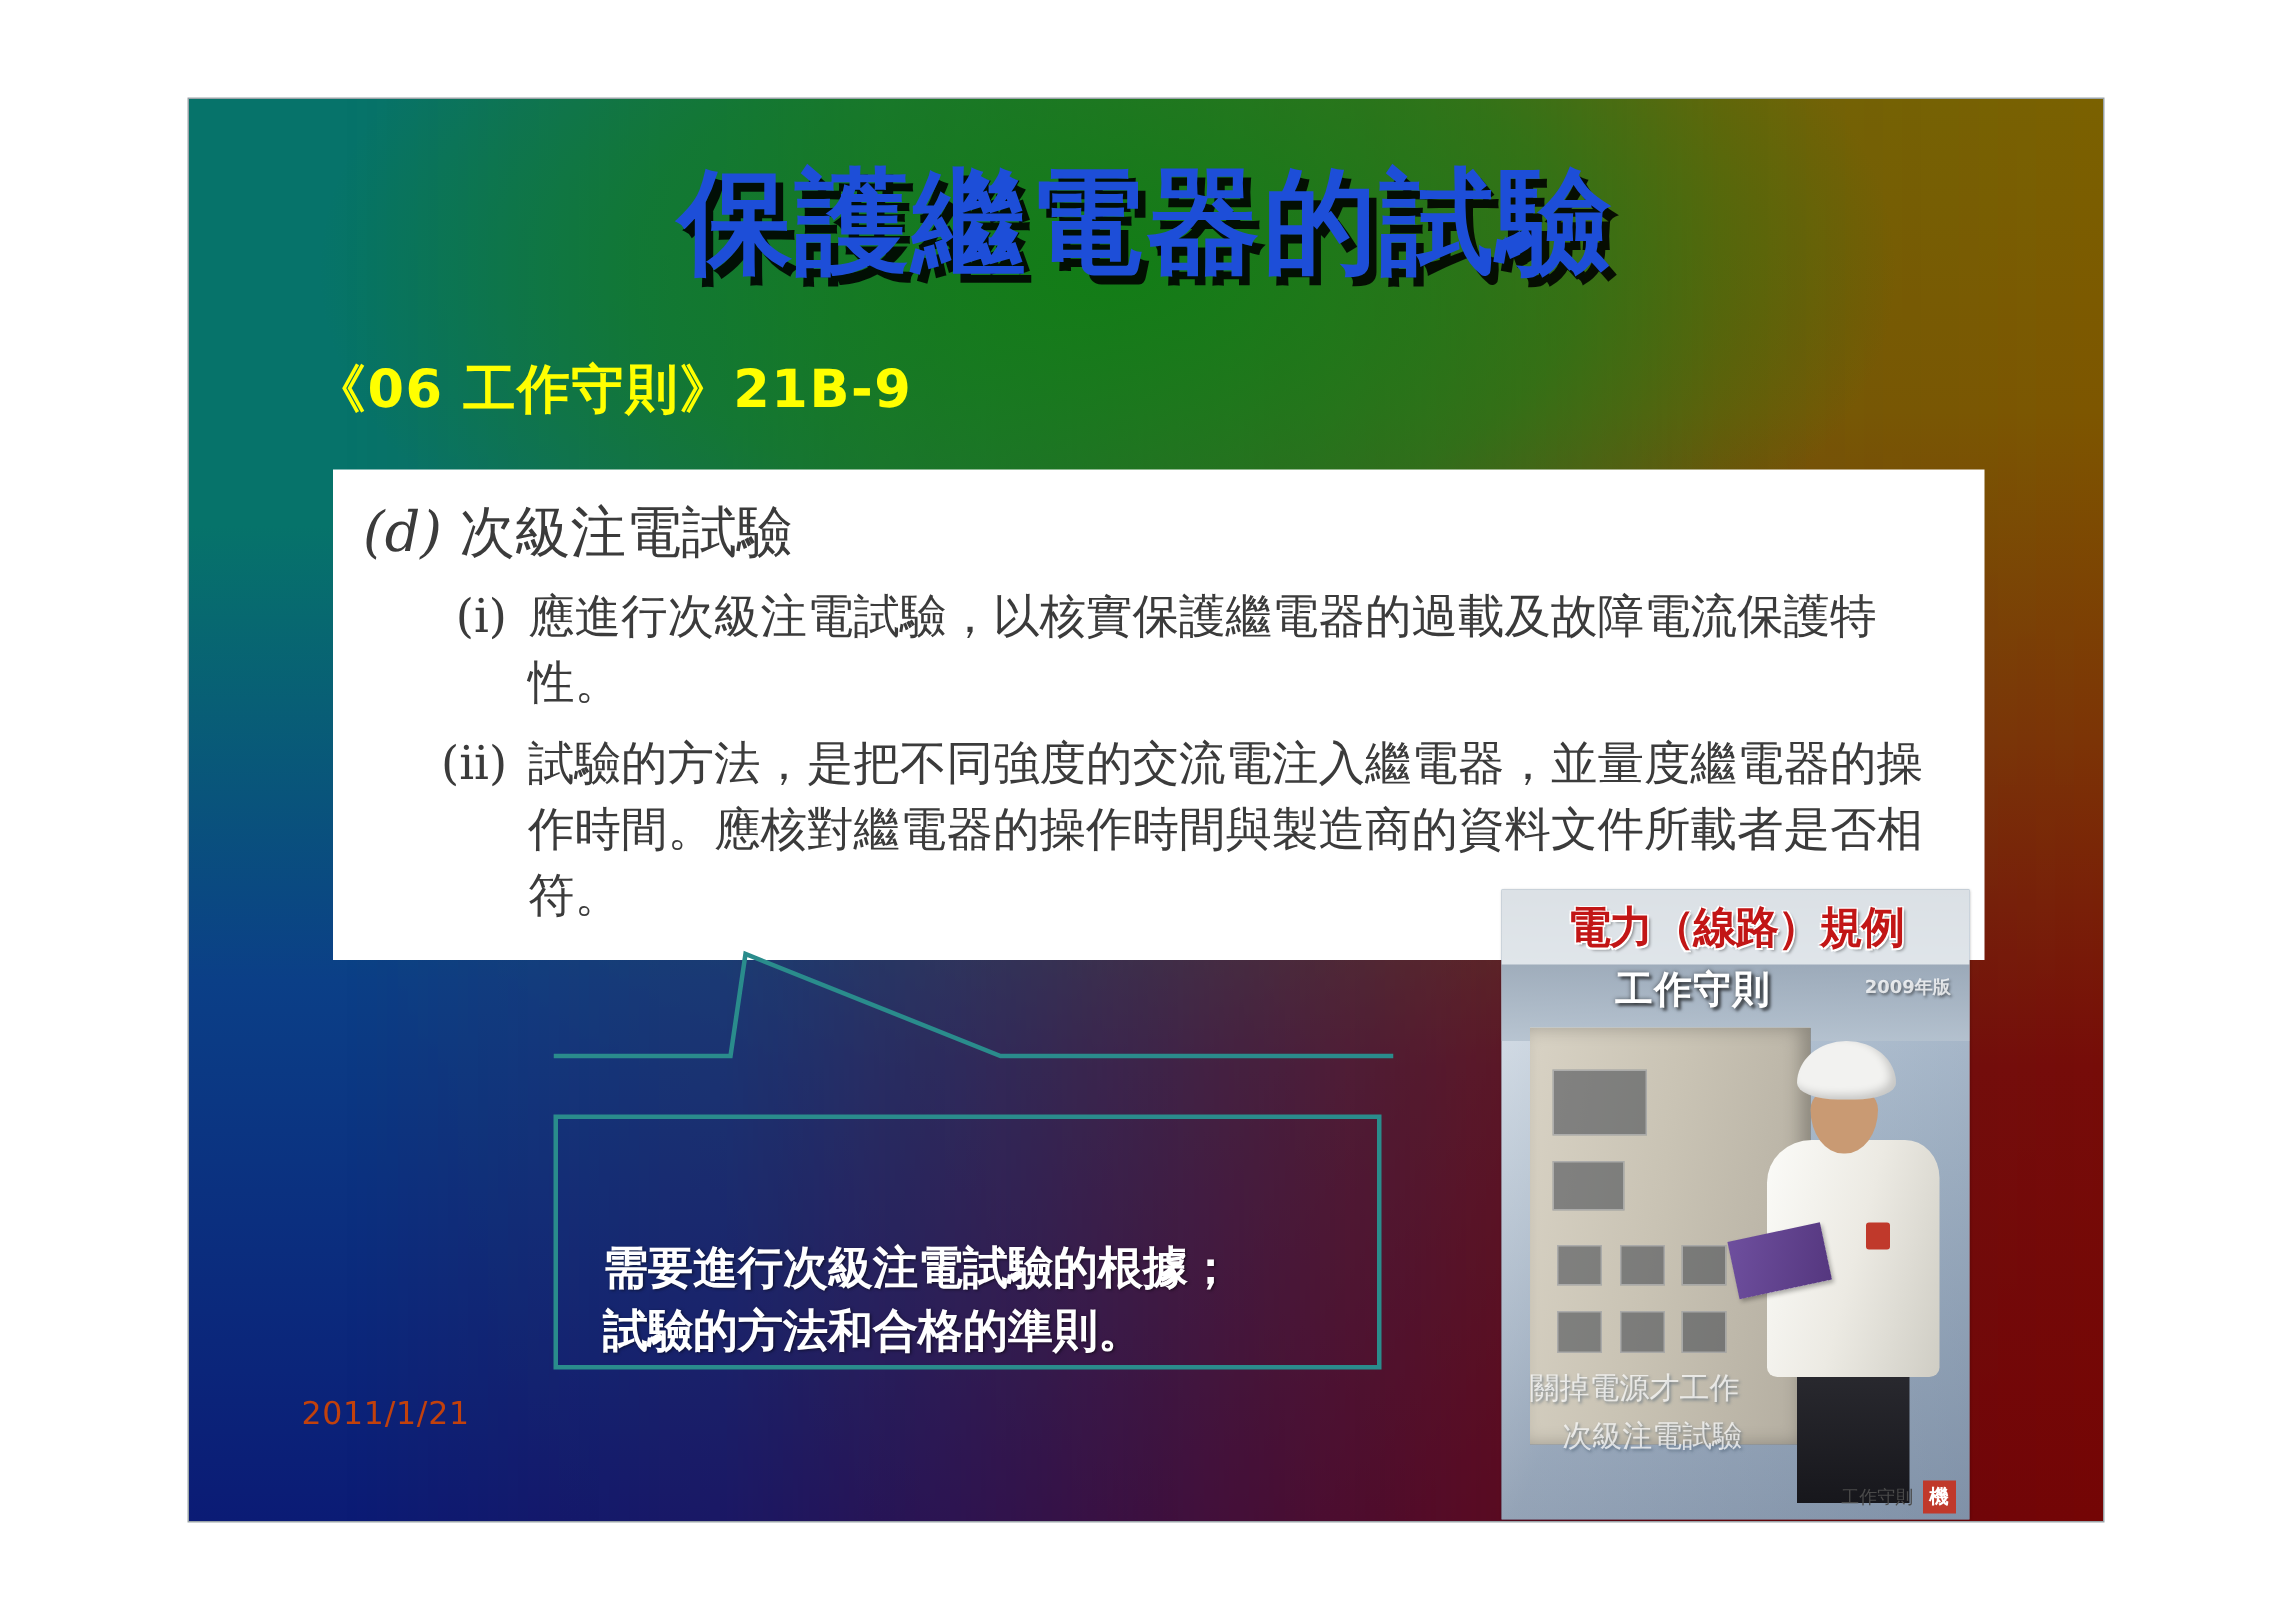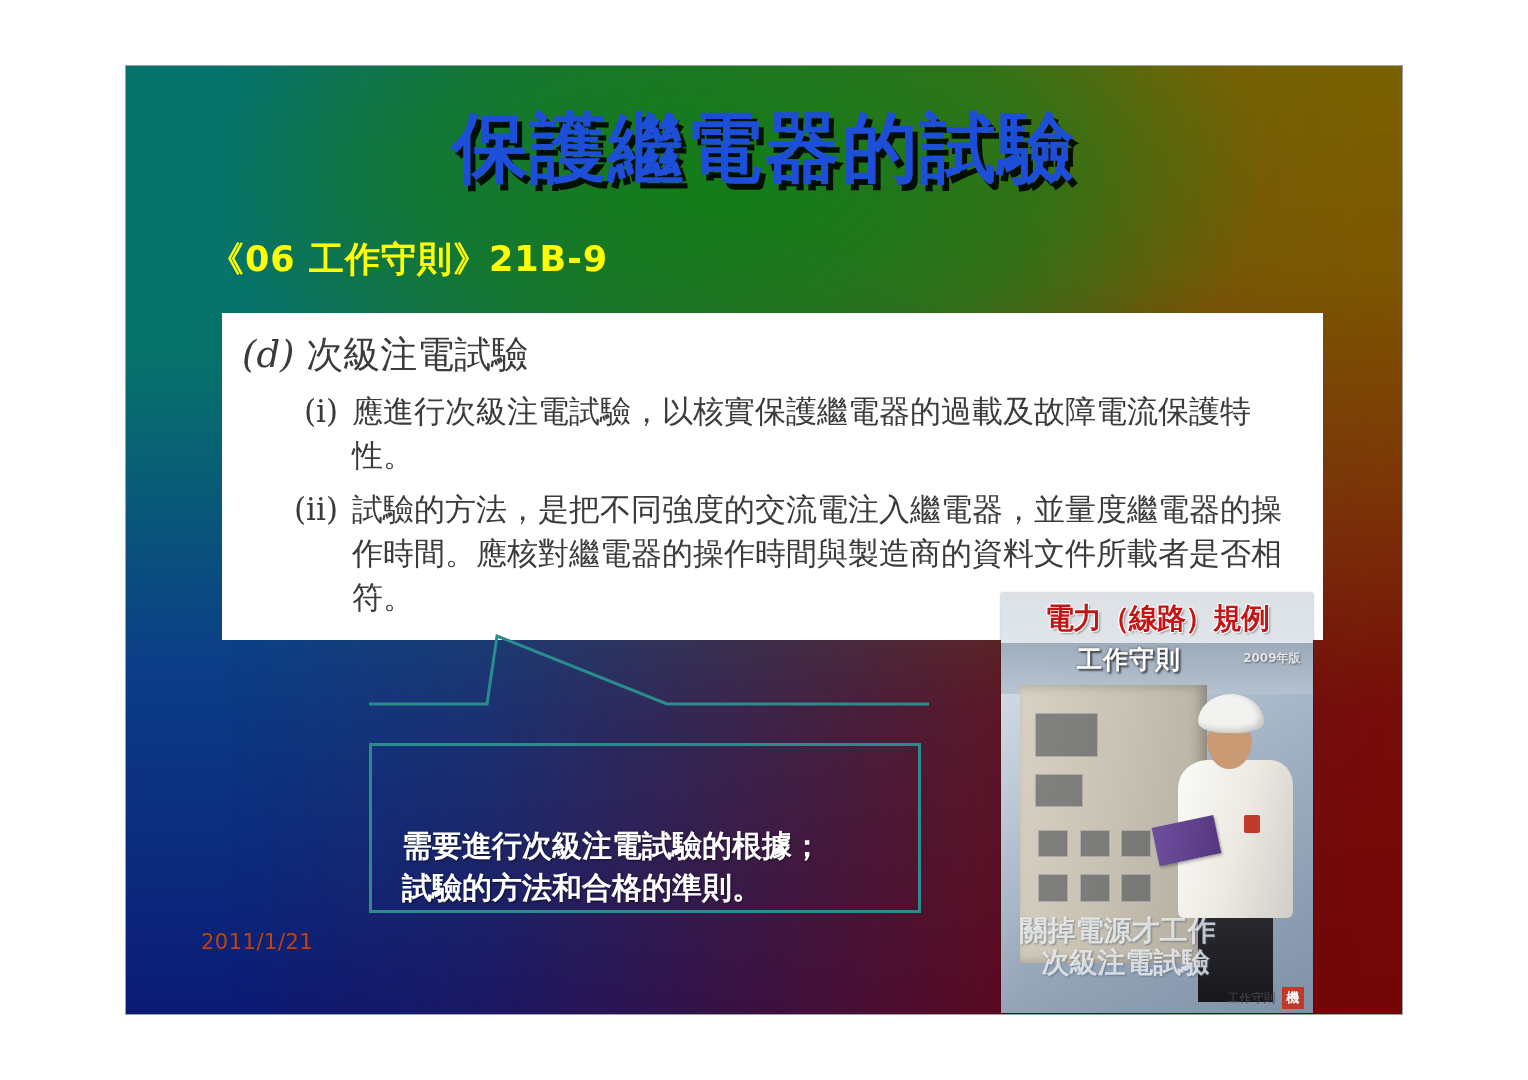--- a/index.html
+++ b/index.html
@@ -221,21 +221,21 @@
   }
   #bc-year {
     position: absolute; right: 4%; top: 13.5%;
     font-size: 12px; font-weight: bold;
     color: rgba(255,255,255,0.78);
     text-shadow: 1px 1px 2px rgba(0,0,0,0.45);
     white-space: nowrap;
   }
   .bc-slogan {
     position: absolute; left: 0; width: 100%;
-    font-size: 28px; font-weight: bold;
+    font-size: 20px; font-weight: normal;
     color: rgba(255,255,255,0.72);
     text-shadow: 1px 1px 2px rgba(70,90,110,0.6);
     white-space: nowrap;
   }
   #bc-slogan1 { top: 76%; text-align: left; padding-left: 6%; }
   #bc-slogan2 { top: 83.5%; text-align: left; padding-left: 13%; }
   #bc-publisher {
     position: absolute; right: 12%; bottom: 1.5%;
     font-size: 12px; color: #4a4a4a;
     white-space: nowrap;

